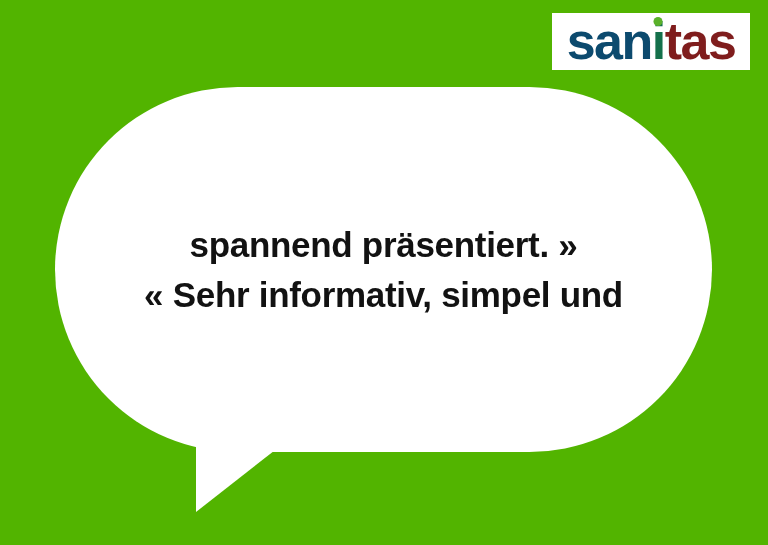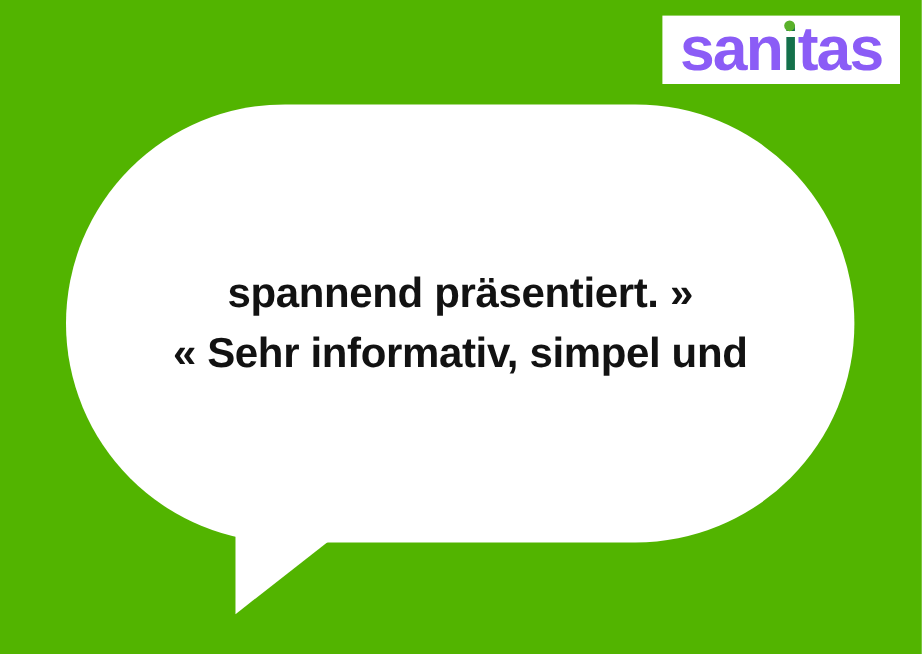--- a/index.html
+++ b/index.html
@@ -38,22 +38,22 @@
   .logo-wordmark {
     font-family: "Liberation Sans", sans-serif;
     font-weight: bold;
     font-size: 52px;
     line-height: 1;
     letter-spacing: -1.5px;
     white-space: nowrap;
     display: block;
     margin-top: -2px;
   }
-  .logo-part-dark { color: #8b5cf6; }
-  .logo-part-light { color: #8b5cf6; }
+  .logo-part-dark { color: #0c4a6e; }
+  .logo-part-light { color: #7f1d1d; }
   
   .logo-i {
     position: relative;
     display: inline-block;
     color: #14704b;
   }
   .logo-i-dot {
     position: absolute;
     top: 2px;
     left: 50%;

